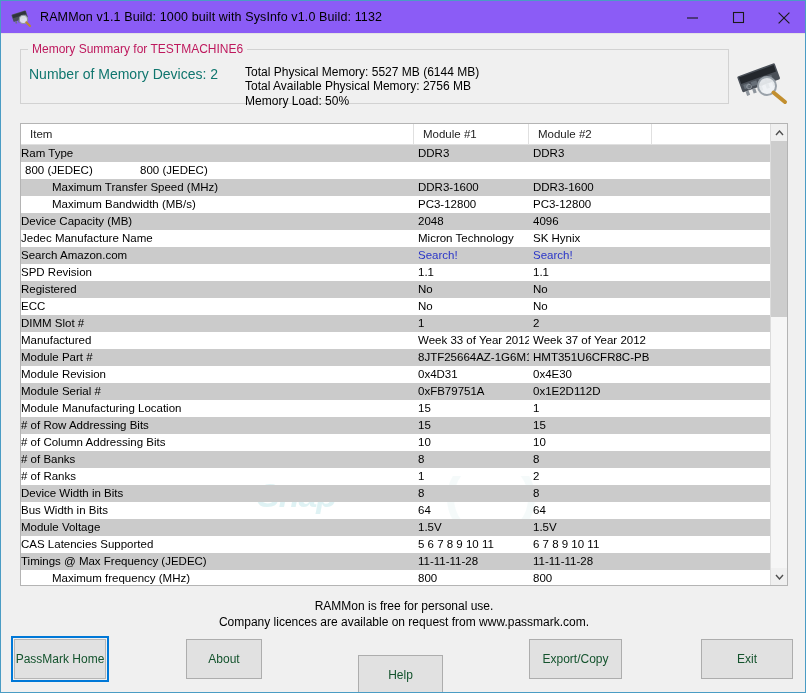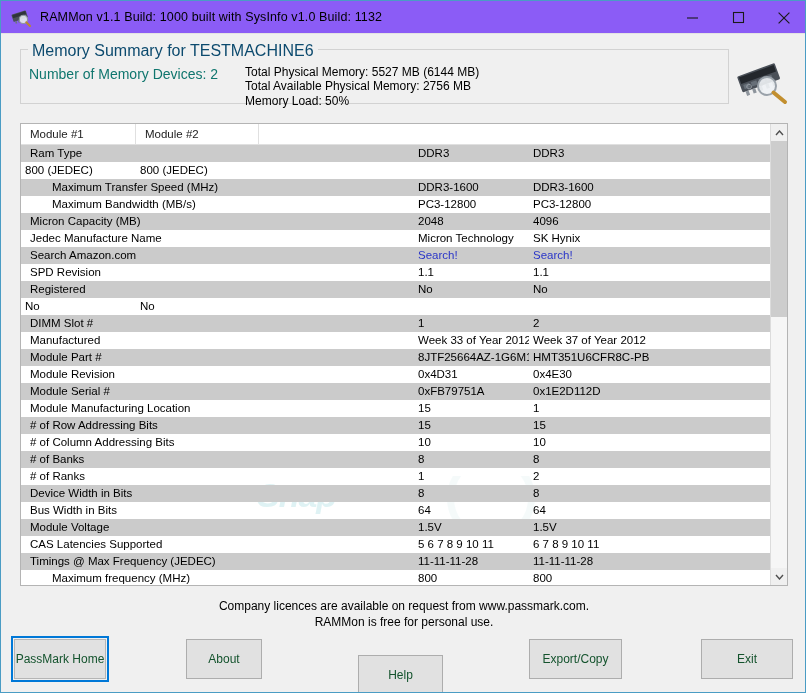--- a/index.html
+++ b/index.html
@@ -75,22 +75,22 @@
     border: 1px solid #d2d2d2;
     box-sizing: border-box;
     background: #f0f0f0;
   }
   .group-legend {
     position: absolute;
     left: 27px;
     top: 41px;
     background: #f0f0f0;
     padding: 0 4px;
-    font-size: 16px;
-    color: #0c4a6e;
+    font-size: 12px;
+    color: #be185d;
     white-space: nowrap;
   }
   .summary-cols {
     position: absolute;
     left: 28px;
     top: 64px;
     display: flex;
     align-items: flex-start;
   }
   .summary-left {
@@ -168,21 +168,21 @@
   .cell {
     font-size: 11.5px;
     color: #000;
     box-sizing: border-box;
     white-space: nowrap;
     overflow: hidden;
     position: relative;
     line-height: 17px;
     height: 17px;
   }
-  .c-item { width: 393px; padding-left: 9px; }
+  .c-item { width: 393px; }
   .c-item.indent { padding-left: 31px; }
   .c-m1 { width: 115px; padding-left: 4px; }
   .c-m2 { width: 123px; padding-left: 4px; }
   .link { color: #2b36c8; }
 
   
   .watermark {
     position: absolute;
     left: 236px;
     top: 352px;
@@ -357,20 +357,21 @@
       </g>
       <circle cx="33" cy="29" r="9" fill="#eef2f5" fill-opacity="0.9" stroke="#9aa2aa" stroke-width="2"></circle>
       <line x1="39.5" y1="35.5" x2="51" y2="45" stroke="#c28f2f" stroke-width="4" stroke-linecap="round"></line>
     </svg>
   </div>
 
   <div class="listview">
     <div class="lv-inner">
 
       <div class="lv-header">
+        <div class="hcell hc-item">Item</div>
         <div class="hcell hc-m1">Module #1</div>
         <div class="hcell hc-m2">Module #2</div>
         <div class="hcell hc-pad"></div>
       </div>
 
       <div class="watermark">
         <span>Snap</span>
         <span class="wm-circle"></span>
       </div>
 
@@ -388,21 +389,21 @@
             <div class="cell c-item indent">Maximum Transfer Speed (MHz)</div>
             <div class="cell c-m1">DDR3-1600</div>
             <div class="cell c-m2">DDR3-1600</div>
           </div>
           <div class="lv-row">
             <div class="cell c-item indent">Maximum Bandwidth (MB/s)</div>
             <div class="cell c-m1">PC3-12800</div>
             <div class="cell c-m2">PC3-12800</div>
           </div>
           <div class="lv-row alt">
-            <div class="cell c-item">Micron Capacity (MB)</div>
+            <div class="cell c-item">Device Capacity (MB)</div>
             <div class="cell c-m1">2048</div>
             <div class="cell c-m2">4096</div>
           </div>
           <div class="lv-row">
             <div class="cell c-item">Jedec Manufacture Name</div>
             <div class="cell c-m1">Micron Technology</div>
             <div class="cell c-m2">SK Hynix</div>
           </div>
           <div class="lv-row alt">
             <div class="cell c-item">Search Amazon.com</div>
@@ -413,20 +414,21 @@
             <div class="cell c-item">SPD Revision</div>
             <div class="cell c-m1">1.1</div>
             <div class="cell c-m2">1.1</div>
           </div>
           <div class="lv-row alt">
             <div class="cell c-item">Registered</div>
             <div class="cell c-m1">No</div>
             <div class="cell c-m2">No</div>
           </div>
           <div class="lv-row">
+            <div class="cell c-item">ECC</div>
             <div class="cell c-m1">No</div>
             <div class="cell c-m2">No</div>
           </div>
           <div class="lv-row alt">
             <div class="cell c-item">DIMM Slot #</div>
             <div class="cell c-m1">1</div>
             <div class="cell c-m2">2</div>
           </div>
           <div class="lv-row">
             <div class="cell c-item">Manufactured</div>
@@ -517,22 +519,22 @@
       </div>
       <div class="sb-btn bottom">
         <svg width="9" height="6" viewBox="0 0 9 6">
             <polyline points="1,1 4.5,5 8,1" fill="none" stroke="#4f4f4f" stroke-width="1.4"></polyline>
           </svg>
       </div>
     </div>
   </div>
 
   <div class="footer-text">
+    <div>RAMMon is free for personal use.</div>
     <div>Company licences are available on request from www.passmark.com.</div>
-    <div>RAMMon is free for personal use.</div>
   </div>
 
   <div class="buttons">
     <div class="btn b1 focused">PassMark Home</div>
     <div class="btn b2">About</div>
     <div class="btn b3">Help</div>
     <div class="btn b5">Exit</div>
     <div class="btn b4">Export/Copy</div>
   </div>
 

